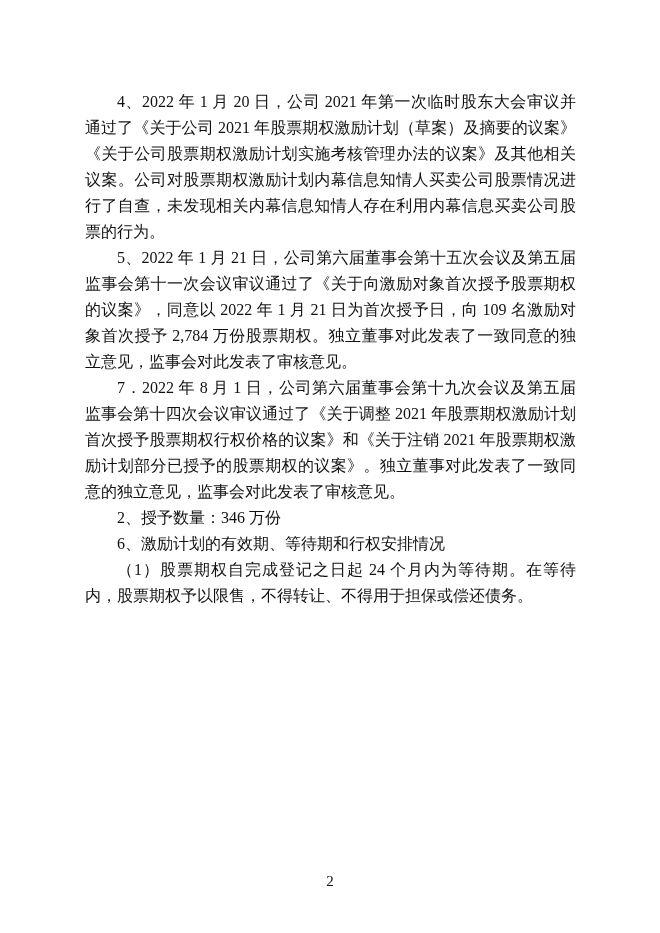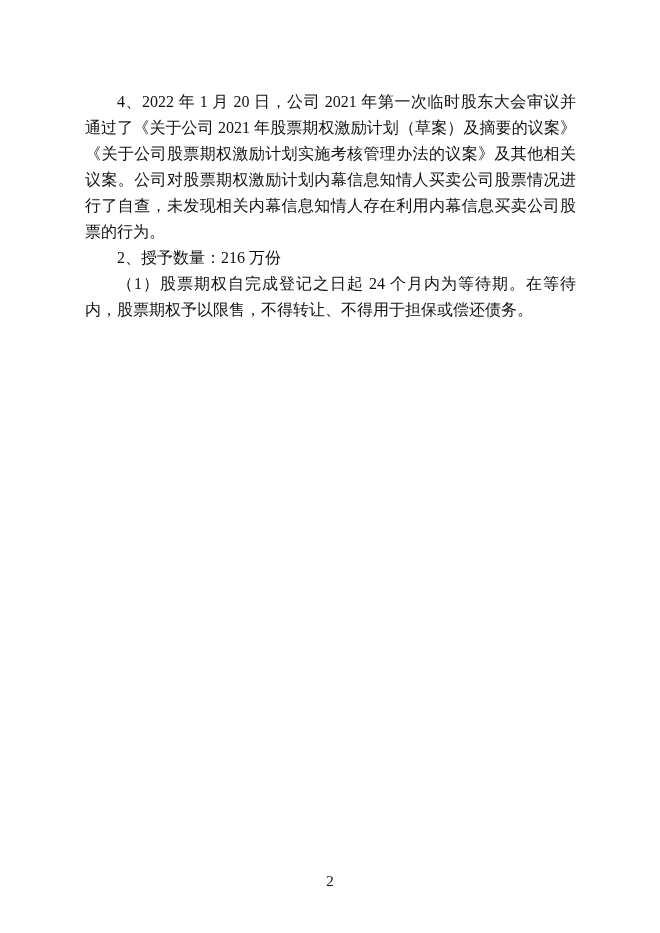--- a/index.html
+++ b/index.html
@@ -37,18 +37,21 @@
     font-size: 15px;
     line-height: 22px;
     color: #111111;
   }
 </style>
 </head>
 <body>
 
 <div class="page">
   <p class="para">4、2022 年 1 月 20 日，公司 2021 年第一次临时股东大会审议并通过了《关于公司 2021 年股票期权激励计划（草案）及摘要的议案》《关于公司股票期权激励计划实施考核管理办法的议案》及其他相关议案。公司对股票期权激励计划内幕信息知情人买卖公司股票情况进行了自查，未发现相关内幕信息知情人存在利用内幕信息买卖公司股票的行为。</p>
+  <p class="para">5、2022 年 1 月 21 日，公司第六届董事会第十五次会议及第五届监事会第十一次会议审议通过了《关于向激励对象首次授予股票期权的议案》，同意以 2022 年 1 月 21 日为首次授予日，向 109 名激励对象首次授予 2,784 万份股票期权。独立董事对此发表了一致同意的独立意见，监事会对此发表了审核意见。</p>
+  <p class="para">7．2022 年 8 月 1 日，公司第六届董事会第十九次会议及第五届监事会第十四次会议审议通过了《关于调整 2021 年股票期权激励计划首次授予股票期权行权价格的议案》和《关于注销 2021 年股票期权激励计划部分已授予的股票期权的议案》。独立董事对此发表了一致同意的独立意见，监事会对此发表了审核意见。</p>
 
-  <p class="para">2、授予数量：216 万份</p>
+  <p class="para">2、授予数量：346 万份</p>
+  <p class="para">6、激励计划的有效期、等待期和行权安排情况</p>
   <p class="para">（1）股票期权自完成登记之日起 24 个月内为等待期。在等待内，股票期权予以限售，不得转让、不得用于担保或偿还债务。</p>
 
   <div class="page-number">2</div>
 </div>
 
 </body></html>

